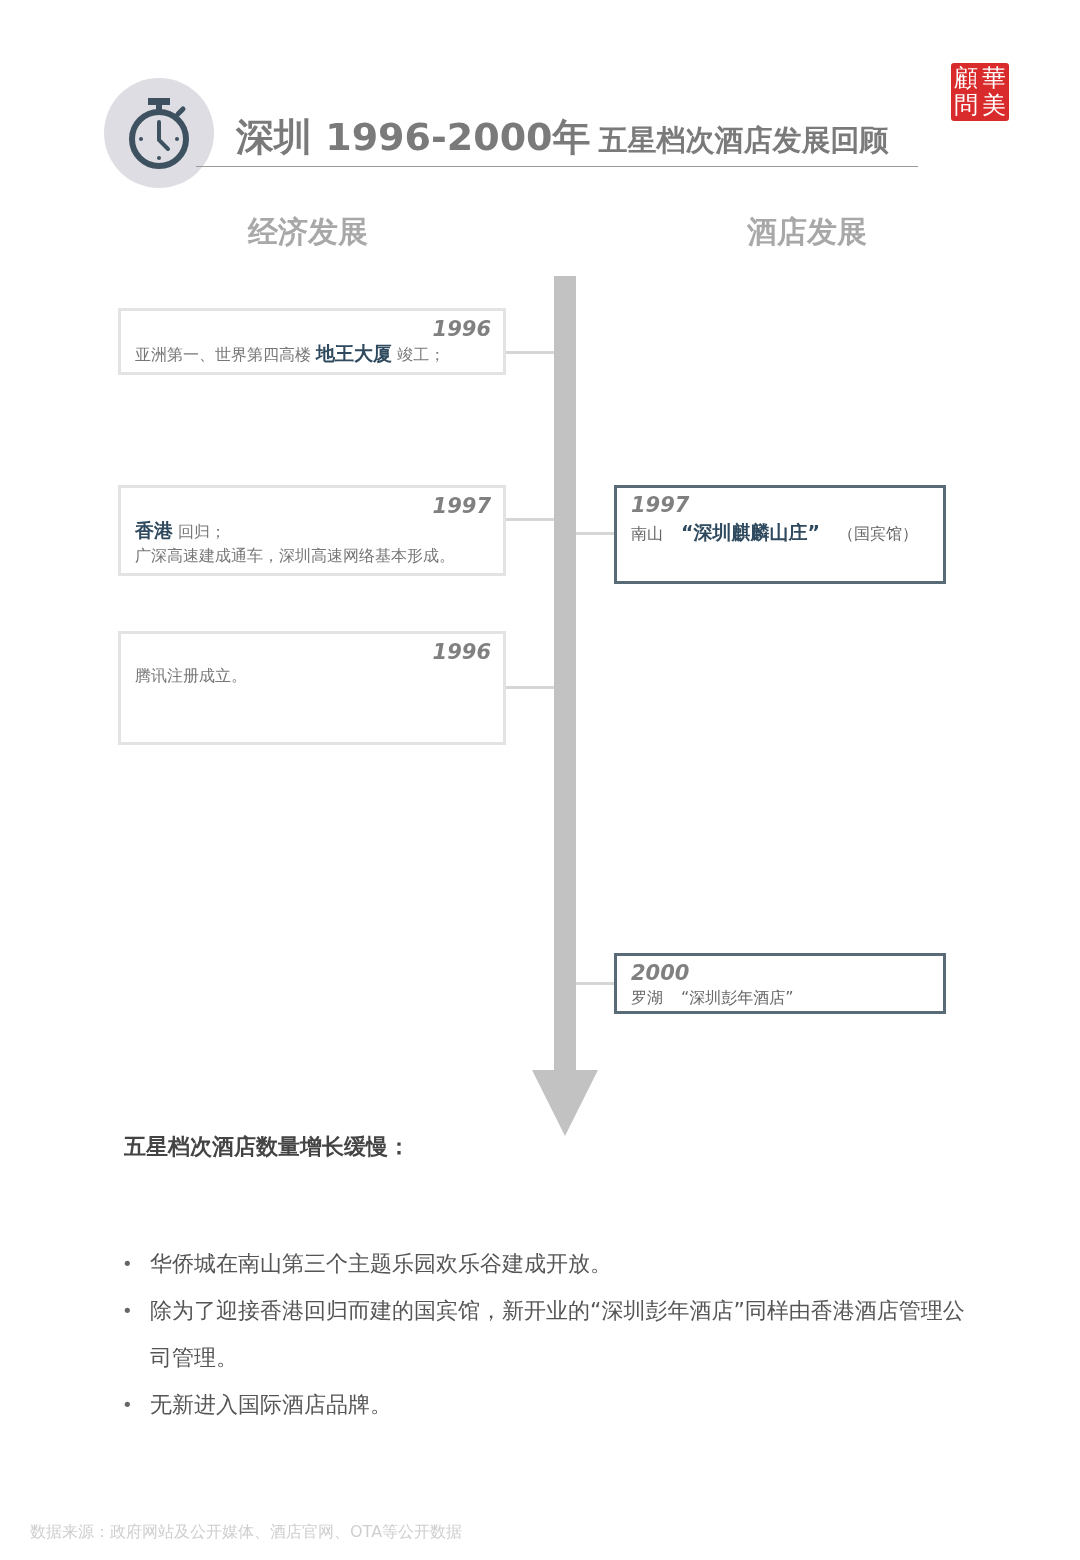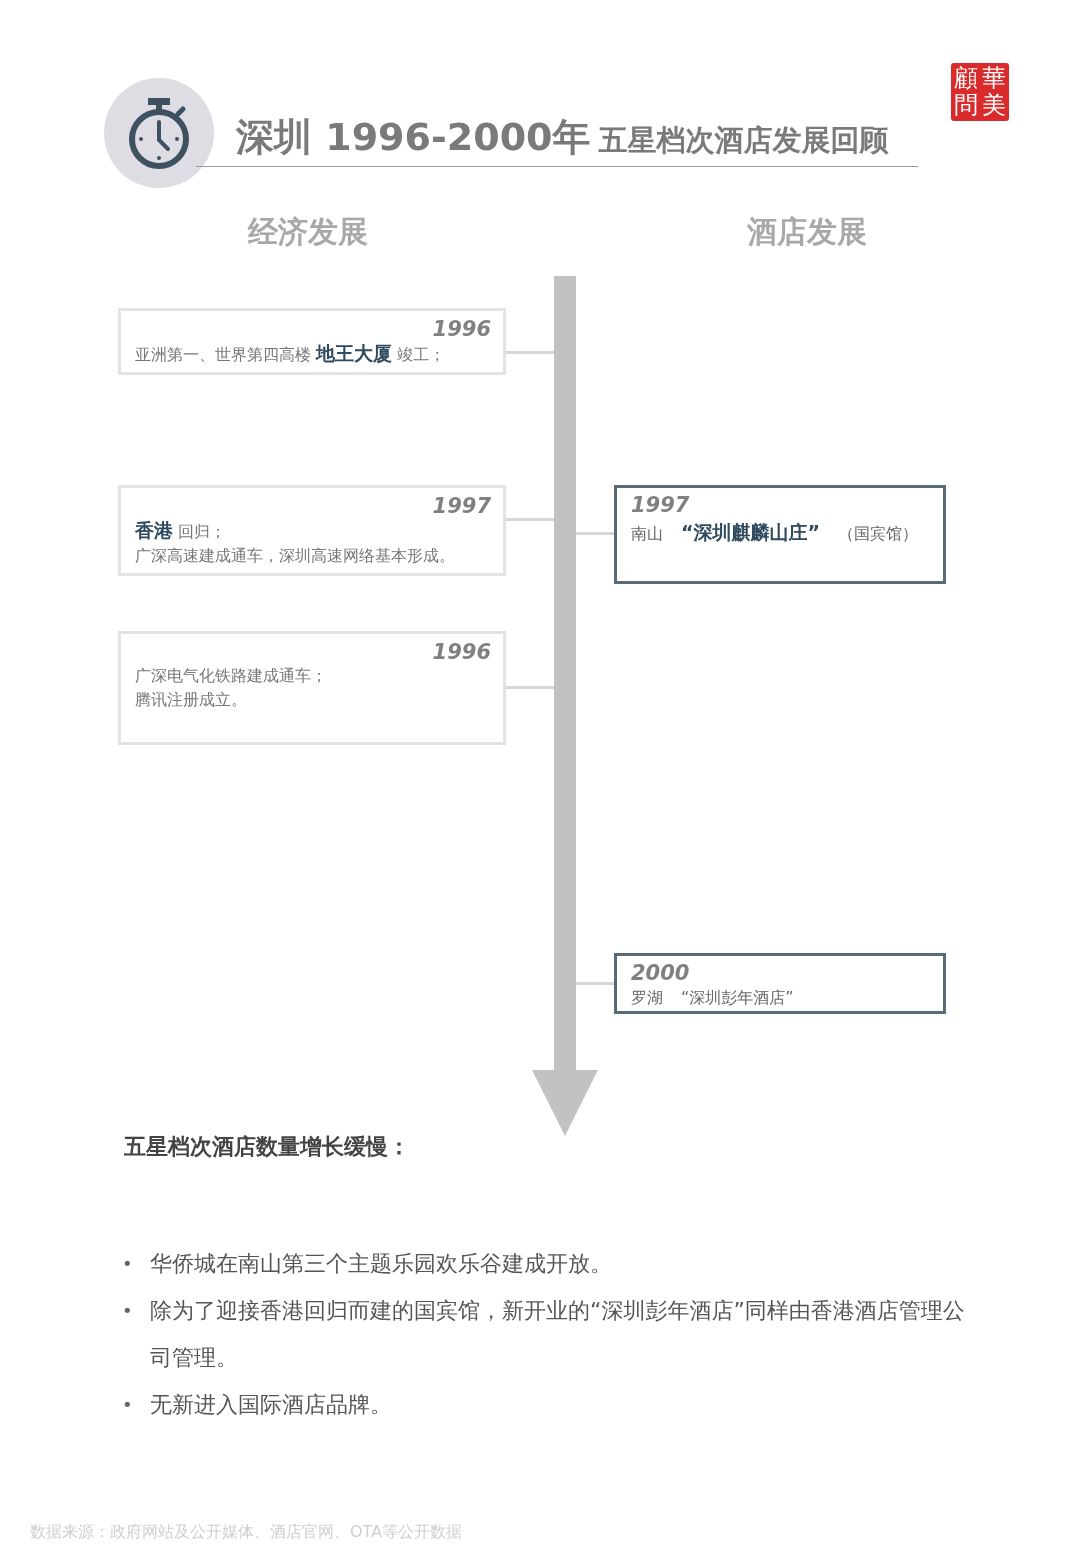--- a/index.html
+++ b/index.html
@@ -73,21 +73,20 @@
 
 <div class="abs lcard" style="top:485px;height:91px;">
   <div class="yr">1997</div>
   <div class="ln"><span></span><span class="hl">香港</span><span> 回归；</span></div>
   <div class="ln">广深高速建成通车，深圳高速网络基本形成。</div>
 </div>
 <div class="abs conn" style="left:506px;top:518px;width:48px;"></div>
 
 <div class="abs lcard" style="top:631px;height:114px;">
   <div class="yr">1996</div>
-  <div class="ln">广深电气化铁路建成通车；</div>
   <div class="ln">腾讯注册成立。</div>
 </div>
 <div class="abs conn" style="left:506px;top:686px;width:48px;"></div>
 
 <div class="abs conn" style="left:576px;top:532px;width:38px;"></div>
 <div class="abs rcard" style="top:485px;height:99px;">
   <div class="yr">1997</div>
   <div class="ln"><span>南山</span><span class="gap"></span><span class="hl">“深圳麒麟山庄”</span><span class="gap"></span><span>（国宾馆）</span></div>
 </div>
 

